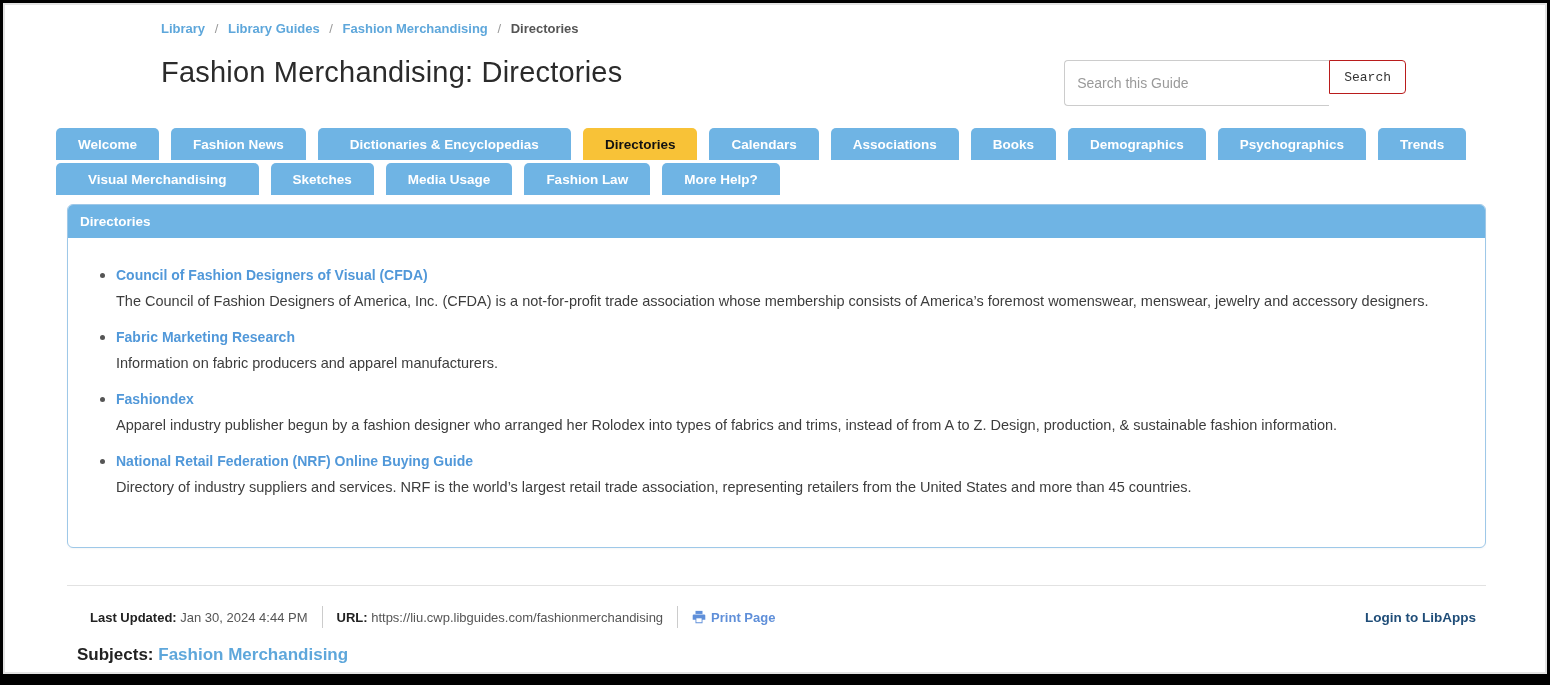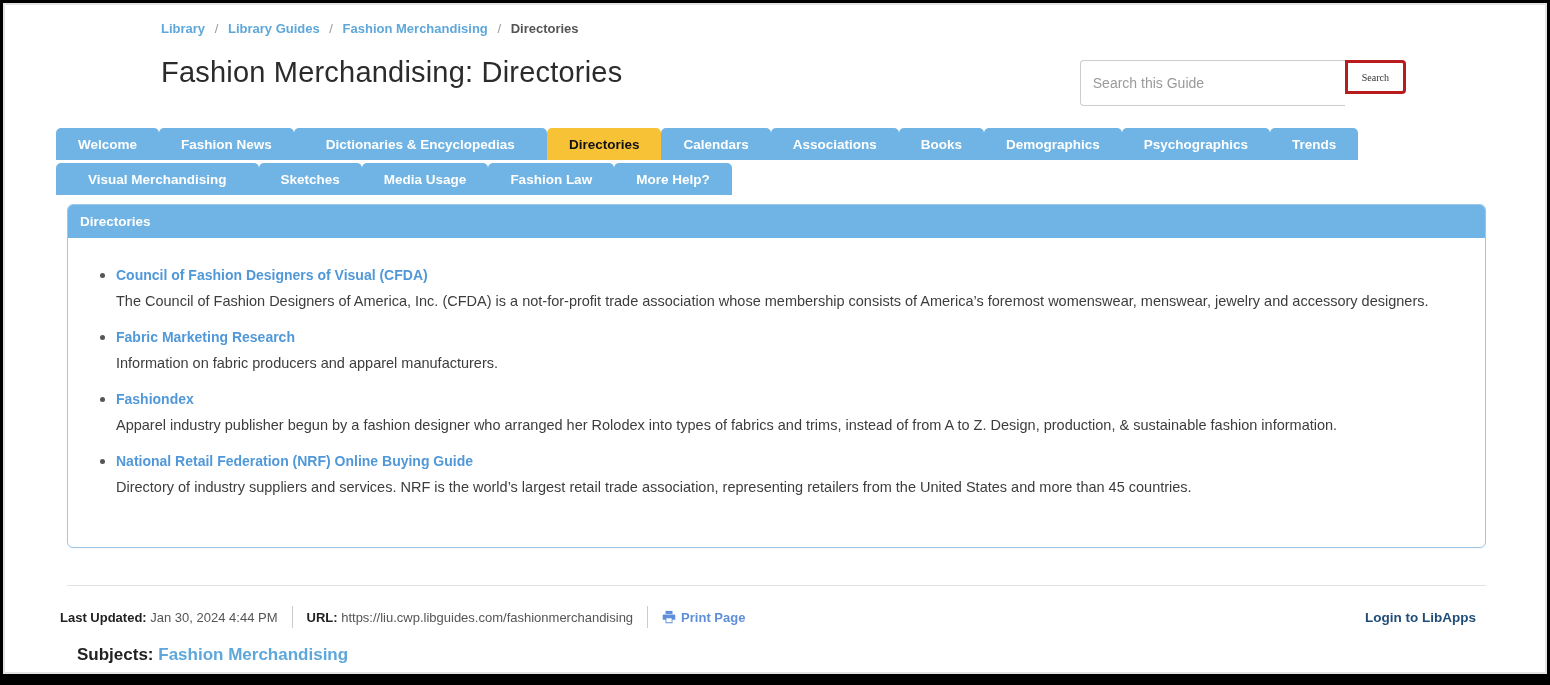--- a/index.html
+++ b/index.html
@@ -75,32 +75,32 @@
     font-size:14px;
     font-family:"Liberation Sans", sans-serif;
     color:#333;
     outline:none;
   }
   .search input::placeholder{color:#9a9a9a;}
   .search button{
     height:34px;
     padding:0 14px;
     background:#fff;
-    border:3px solid #b91c1c;
+    border:1px solid #b91c1c;
     border-radius:0 4px 4px 0;
-    font-size:10px;
-    font-family:Liberation Serif, serif;
+    font-size:13px;
+    font-family:Liberation Mono, monospace;
     color:#333;
     cursor:pointer;
   }
   
   .tabs{margin-top:22px;}
   .tab-row{
     display:flex;
-    gap:0;
+    gap:12px;
     margin-bottom:3px;
   }
   .tab{
     display:inline-block;
     background:var(--tab-blue);
     color:#fff;
     font-size:13.5px;
     font-weight:bold;
     padding:9px 22px 8px;
     border-radius:5px 5px 0 0;
@@ -153,21 +153,21 @@
     font-size:14.5px;
     color:#3d3d3d;
   }
   
   hr.footer-rule{
     border:none;
     border-top:1px solid #e2e2e2;
     margin:37px 8px 0 11px;
   }
   .footer-row{
-    margin:20px 8px 0 4px;
+    margin:20px 8px 0 34px;
     display:flex;
     align-items:center;
     font-size:13px;
     color:#555;
   }
   .footer-row b{color:#222;}
   .vdiv{
     width:1px;height:22px;
     background:#ccc;
     margin:0 14px;

